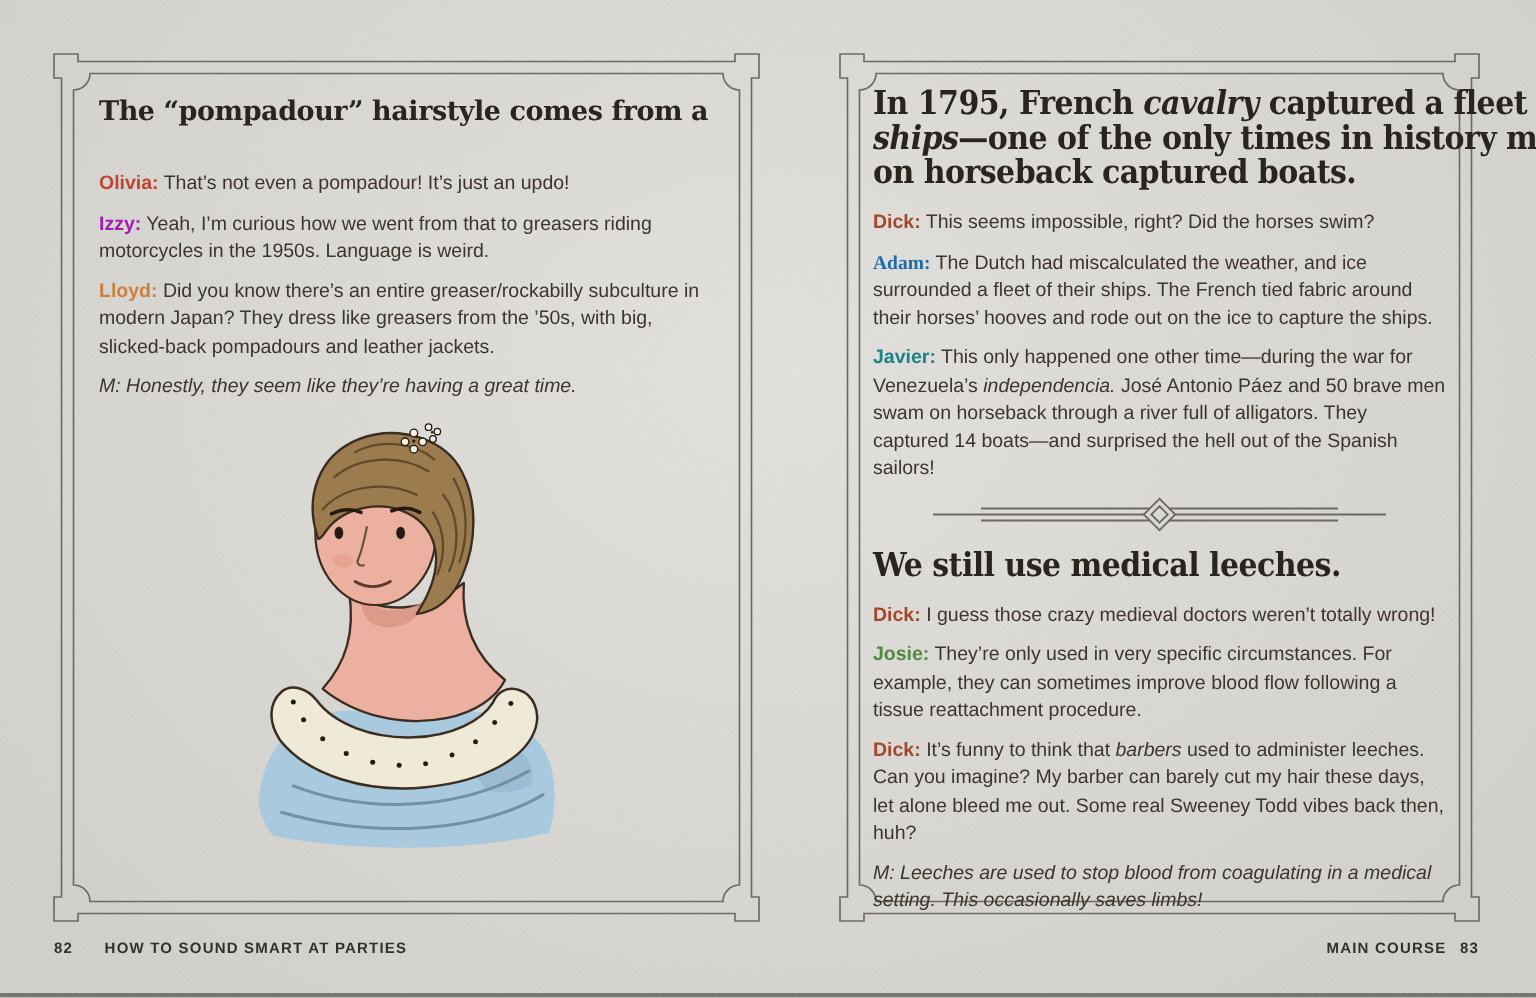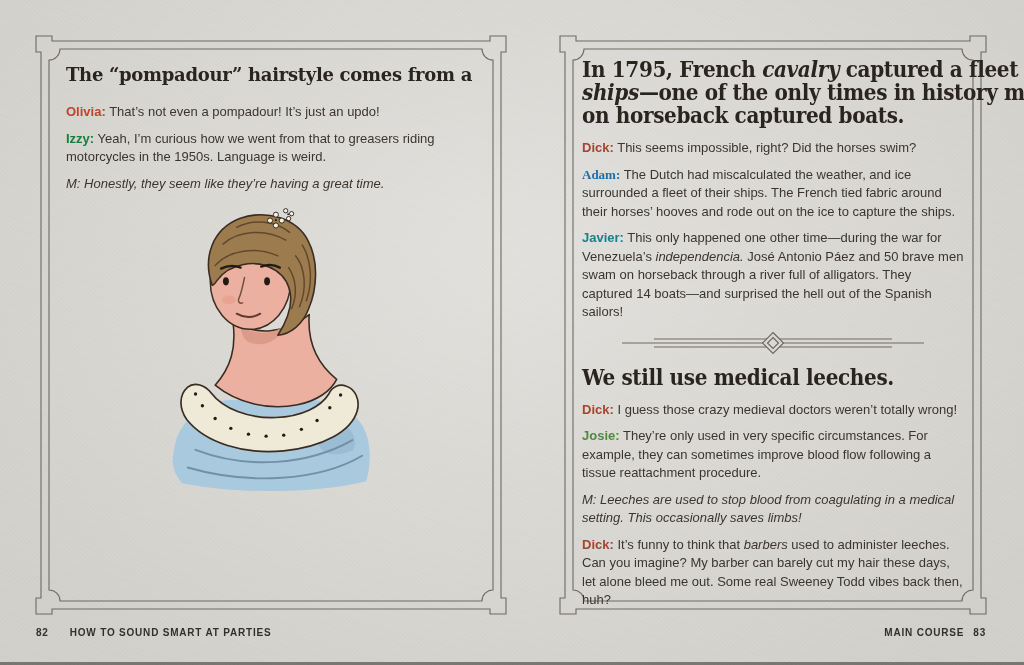--- a/index.html
+++ b/index.html
@@ -18,21 +18,21 @@
     color:var(--body-c);
   }
   body::after{content:"";position:absolute;left:0;right:0;bottom:0;height:3px;background:rgba(48,46,42,.55)}
   .panel{position:absolute;top:32px;height:586px}
   .panel-left{left:32px;width:478px}
   .panel-right{left:556px;width:434px}
   svg.frame{position:absolute;left:0;top:0}
   .content{position:absolute;inset:0;padding:30px 34px 0}
   .panel-right .content{padding:26px 26px 0}
   .heading{font-family:"DejaVu Serif", serif;font-weight:700;color:var(--heading-c)}
-  .h-left{font-size:18px;line-height:25px;letter-spacing:-0.3px;margin-bottom:16px}
+  .h-left{font-size:18px;line-height:25px;letter-spacing:-0.3px;margin-bottom:26px}
   .h-right{font-size:22px;line-height:23px;letter-spacing:-0.4px;margin-bottom:12px}
   .h-right .hline{transform:scaleX(.91);transform-origin:left center}
   .hline{white-space:nowrap}
   .para{font-size:13px;line-height:18.5px;margin-bottom:8px}
   .para:last-of-type{margin-bottom:6px}
   .speaker{font-weight:700}
   .m-line{font-style:italic}
   .m-line .speaker{font-weight:400}
   .it{font-style:italic}
   .divider-wrap{display:flex;justify-content:center;margin:8px 0 10px}
@@ -53,21 +53,22 @@
   <section class="panel panel-left">
     <svg class="frame" width="478" height="586">
         <path d="M 4 20 V 4 H 20 V 9 H 458 V 4 H 474 V 20 H 469 V 566 H 474 V 582 H 458 V 577 H 20 V 582 H 4 V 566 H 9 V 20 Z" fill="none" stroke="#6e6a63" stroke-width="1.1"></path>
         <path d="M 28 17 H 450 A 11 11 0 0 0 461 28 V 558 A 11 11 0 0 0 450 569 H 28 A 11 11 0 0 0 17 558 V 28 A 11 11 0 0 0 28 17 Z" fill="none" stroke="#6e6a63" stroke-width="1.1"></path>
       </svg>
     <div class="content">
       <h1 class="heading h-left">
           <div class="hline"><span>The “pompadour” hairstyle comes from a</span></div>
         </h1>
       <p class="para"><span class="speaker" style="color: rgb(192, 67, 47);">Olivia:</span> <span>That’s not even a pompadour! It’s just an updo!</span></p>
-      <p class="para"><span class="speaker" style="color: #15803d;">Izzy:</span> <span>Yeah, I’m curious how we went from that to greasers riding motorcycles in the 1950s. Language is weird.</span></p>
+      <p class="para"><span class="speaker" style="color: #a21caf;">Izzy:</span> <span>Yeah, I’m curious how we went from that to greasers riding motorcycles in the 1950s. Language is weird.</span></p>
+      <p class="para"><span class="speaker" style="color: rgb(205, 127, 60);">Lloyd:</span> <span>Did you know there’s an entire greaser/rockabilly subculture in modern Japan? They dress like greasers from the ’50s, with big, slicked-back pompadours and leather jackets.</span></p>
       <p class="para m-line"><span class="speaker">M:</span> <span>Honestly, they seem like they’re having a great time.</span></p>
 
       <div class="portrait-wrap">
         <svg viewBox="0 0 230 300" width="226" height="294">
 
           <g stroke="#37322b" stroke-width="1.4" fill="#a9c9de">
             <path d="M16,256 C20,228 42,208 72,205 L158,205 C190,208 210,224 214,246 C217,262 216,276 212,288 C164,300 84,302 24,290 C15,278 13,268 16,256 Z" stroke="none"></path>
           </g>
           <g opacity="0.55" fill="#8fb3cc">
             <path d="M166,232 C188,222 206,238 199,256 C178,266 154,260 166,232 Z"></path>
@@ -165,22 +166,22 @@
           <path class="d-outer" d="M155,2.5 L165.5,13 L155,23.5 L144.5,13 Z"></path>
           <path class="d-inner" d="M155,7.5 L160.5,13 L155,18.5 L149.5,13 Z"></path>
         </svg>
       </div>
 
       <h2 class="heading h-right">
           <div class="hline"><span>We still use medical leeches.</span></div>
         </h2>
       <p class="para"><span class="speaker" style="color: rgb(163, 70, 47);">Dick:</span> <span>I guess those crazy medieval doctors weren’t totally wrong!</span></p>
       <p class="para"><span class="speaker" style="color: rgb(79, 138, 61);">Josie:</span> <span>They’re only used in very specific circumstances. For example, they can sometimes improve blood flow following a tissue reattachment procedure.</span></p>
+      <p class="para"><span class="speaker" style="color: rgb(163, 70, 47);">Dick:</span> <span>It’s funny to think that </span><span class="it">barbers</span><span> used to administer leeches. Can you imagine? My barber can barely cut my hair these days, let alone bleed me out. Some real Sweeney Todd vibes back then, huh?</span></p>
       <p class="para m-line"><span class="speaker">M:</span> <span>Leeches are used to stop blood from coagulating in a medical setting. This occasionally saves limbs!</span></p>
-      <p class="para"><span class="speaker" style="color: rgb(163, 70, 47);">Dick:</span> <span>It’s funny to think that </span><span class="it">barbers</span><span> used to administer leeches. Can you imagine? My barber can barely cut my hair these days, let alone bleed me out. Some real Sweeney Todd vibes back then, huh?</span></p>
     </div>
   </section>
 
   <div class="footer footer-left">
     <span class="num-gap">82</span><span>HOW TO SOUND SMART AT PARTIES</span>
   </div>
   <div class="footer footer-right">
     <span class="lbl-gap">MAIN COURSE</span><span>83</span>
   </div>
 

